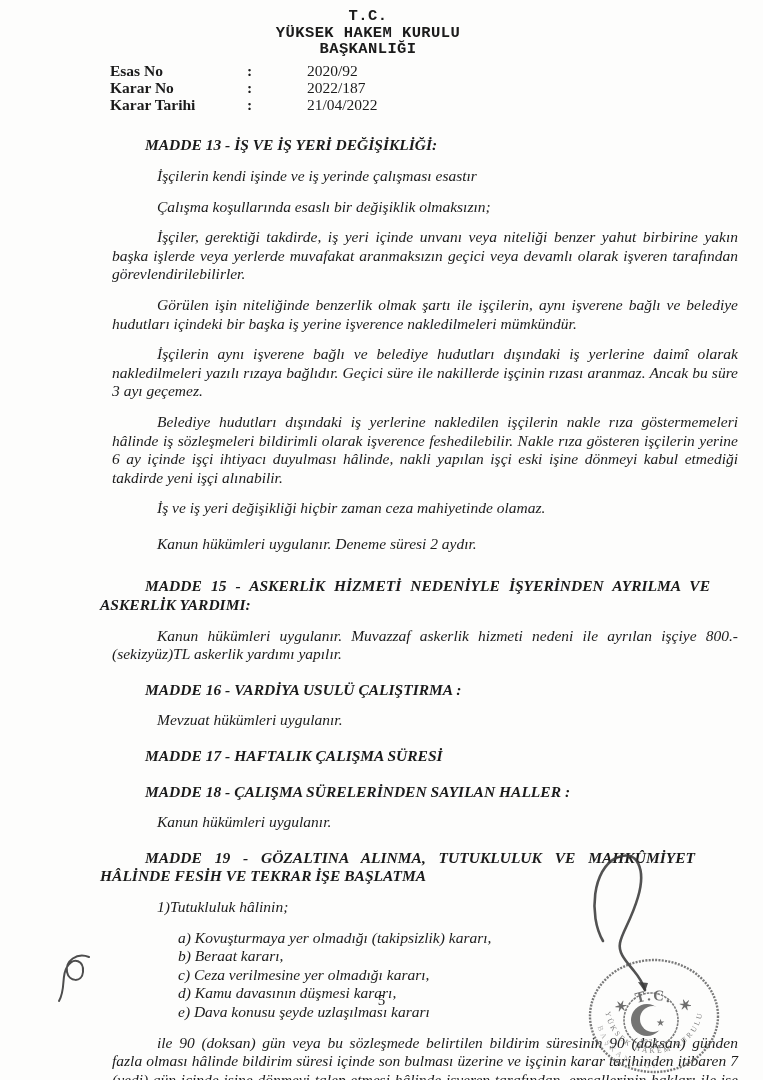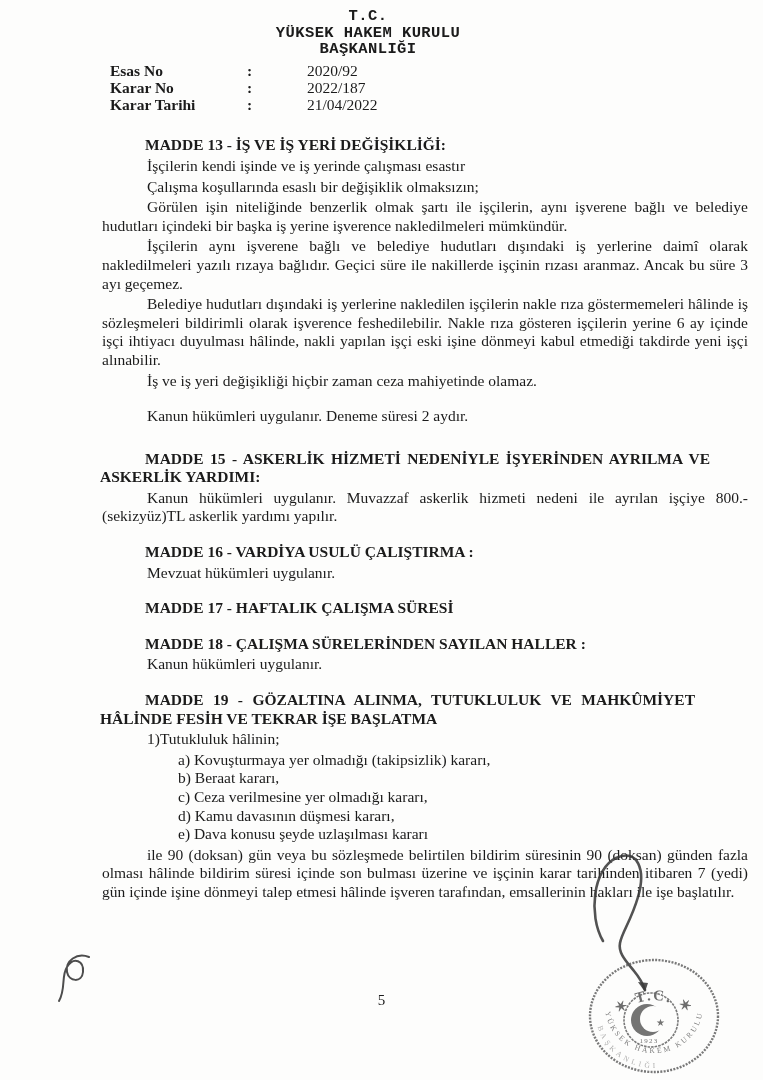--- a/index.html
+++ b/index.html
@@ -32,32 +32,32 @@
   .meta-label{width:105px;font-weight:bold;}
   .meta-colon{width:28px;font-weight:bold;}
   .meta-value{}
   
   .body{
     margin:23px 13px 0 100px;
     font-size:15.5px;
     line-height:18.6px;
     text-align:justify;
   }
-  .article{margin-bottom:17px;}
+  .article{margin-bottom:17px;font-style:italic;}
   .article.gap-lg{margin-bottom:24px;}
   .article h3{
     font-size:15.5px;
     font-weight:bold;
     margin:0;
     text-indent:45px;
     text-align:justify;
   }
   .article h3.wrap15{padding-right:40px;}
   .article h3.wrap19{padding-right:55px;}
-  .article p{margin:2px;text-indent:45px;}
+  .article p{margin:12px;text-indent:45px;}
   .article .list-item{
     margin:0;
     padding-left:78px;
     text-indent:0;
     text-align:left;
   }
   
   .page-number{
     position:absolute;
     top:992px;left:0;width:100%;
@@ -102,20 +102,21 @@
       <span class="meta-value">21/04/2022</span>
     </div>
   </div>
 
   <div class="body">
 
     <section class="article">
       <h3>MADDE 13 - İŞ VE İŞ YERİ DEĞİŞİKLİĞİ:</h3>
       <p>İşçilerin kendi işinde ve iş yerinde çalışması esastır</p>
       <p>Çalışma koşullarında esaslı bir değişiklik olmaksızın;</p>
+      <p>İşçiler, gerektiği takdirde, iş yeri içinde unvanı veya niteliği benzer yahut birbirine yakın başka işlerde veya yerlerde muvafakat aranmaksızın geçici veya devamlı olarak işveren tarafından görevlendirilebilirler.</p>
       <p>Görülen işin niteliğinde benzerlik olmak şartı ile işçilerin, aynı işverene bağlı ve belediye hudutları içindeki bir başka iş yerine işverence nakledilmeleri mümkündür.</p>
       <p>İşçilerin aynı işverene bağlı ve belediye hudutları dışındaki iş yerlerine daimî olarak nakledilmeleri yazılı rızaya bağlıdır. Geçici süre ile nakillerde işçinin rızası aranmaz. Ancak bu süre 3 ayı geçemez.</p>
       <p>Belediye hudutları dışındaki iş yerlerine nakledilen işçilerin nakle rıza göstermemeleri hâlinde iş sözleşmeleri bildirimli olarak işverence feshedilebilir. Nakle rıza gösteren işçilerin yerine 6 ay içinde işçi ihtiyacı duyulması hâlinde, nakli yapılan işçi eski işine dönmeyi kabul etmediği takdirde yeni işçi alınabilir.</p>
       <p>İş ve iş yeri değişikliği hiçbir zaman ceza mahiyetinde olamaz.</p>
     </section>
 
     <section class="article gap-lg">
       <p>Kanun hükümleri uygulanır. Deneme süresi 2 aydır.</p>
     </section>
 

